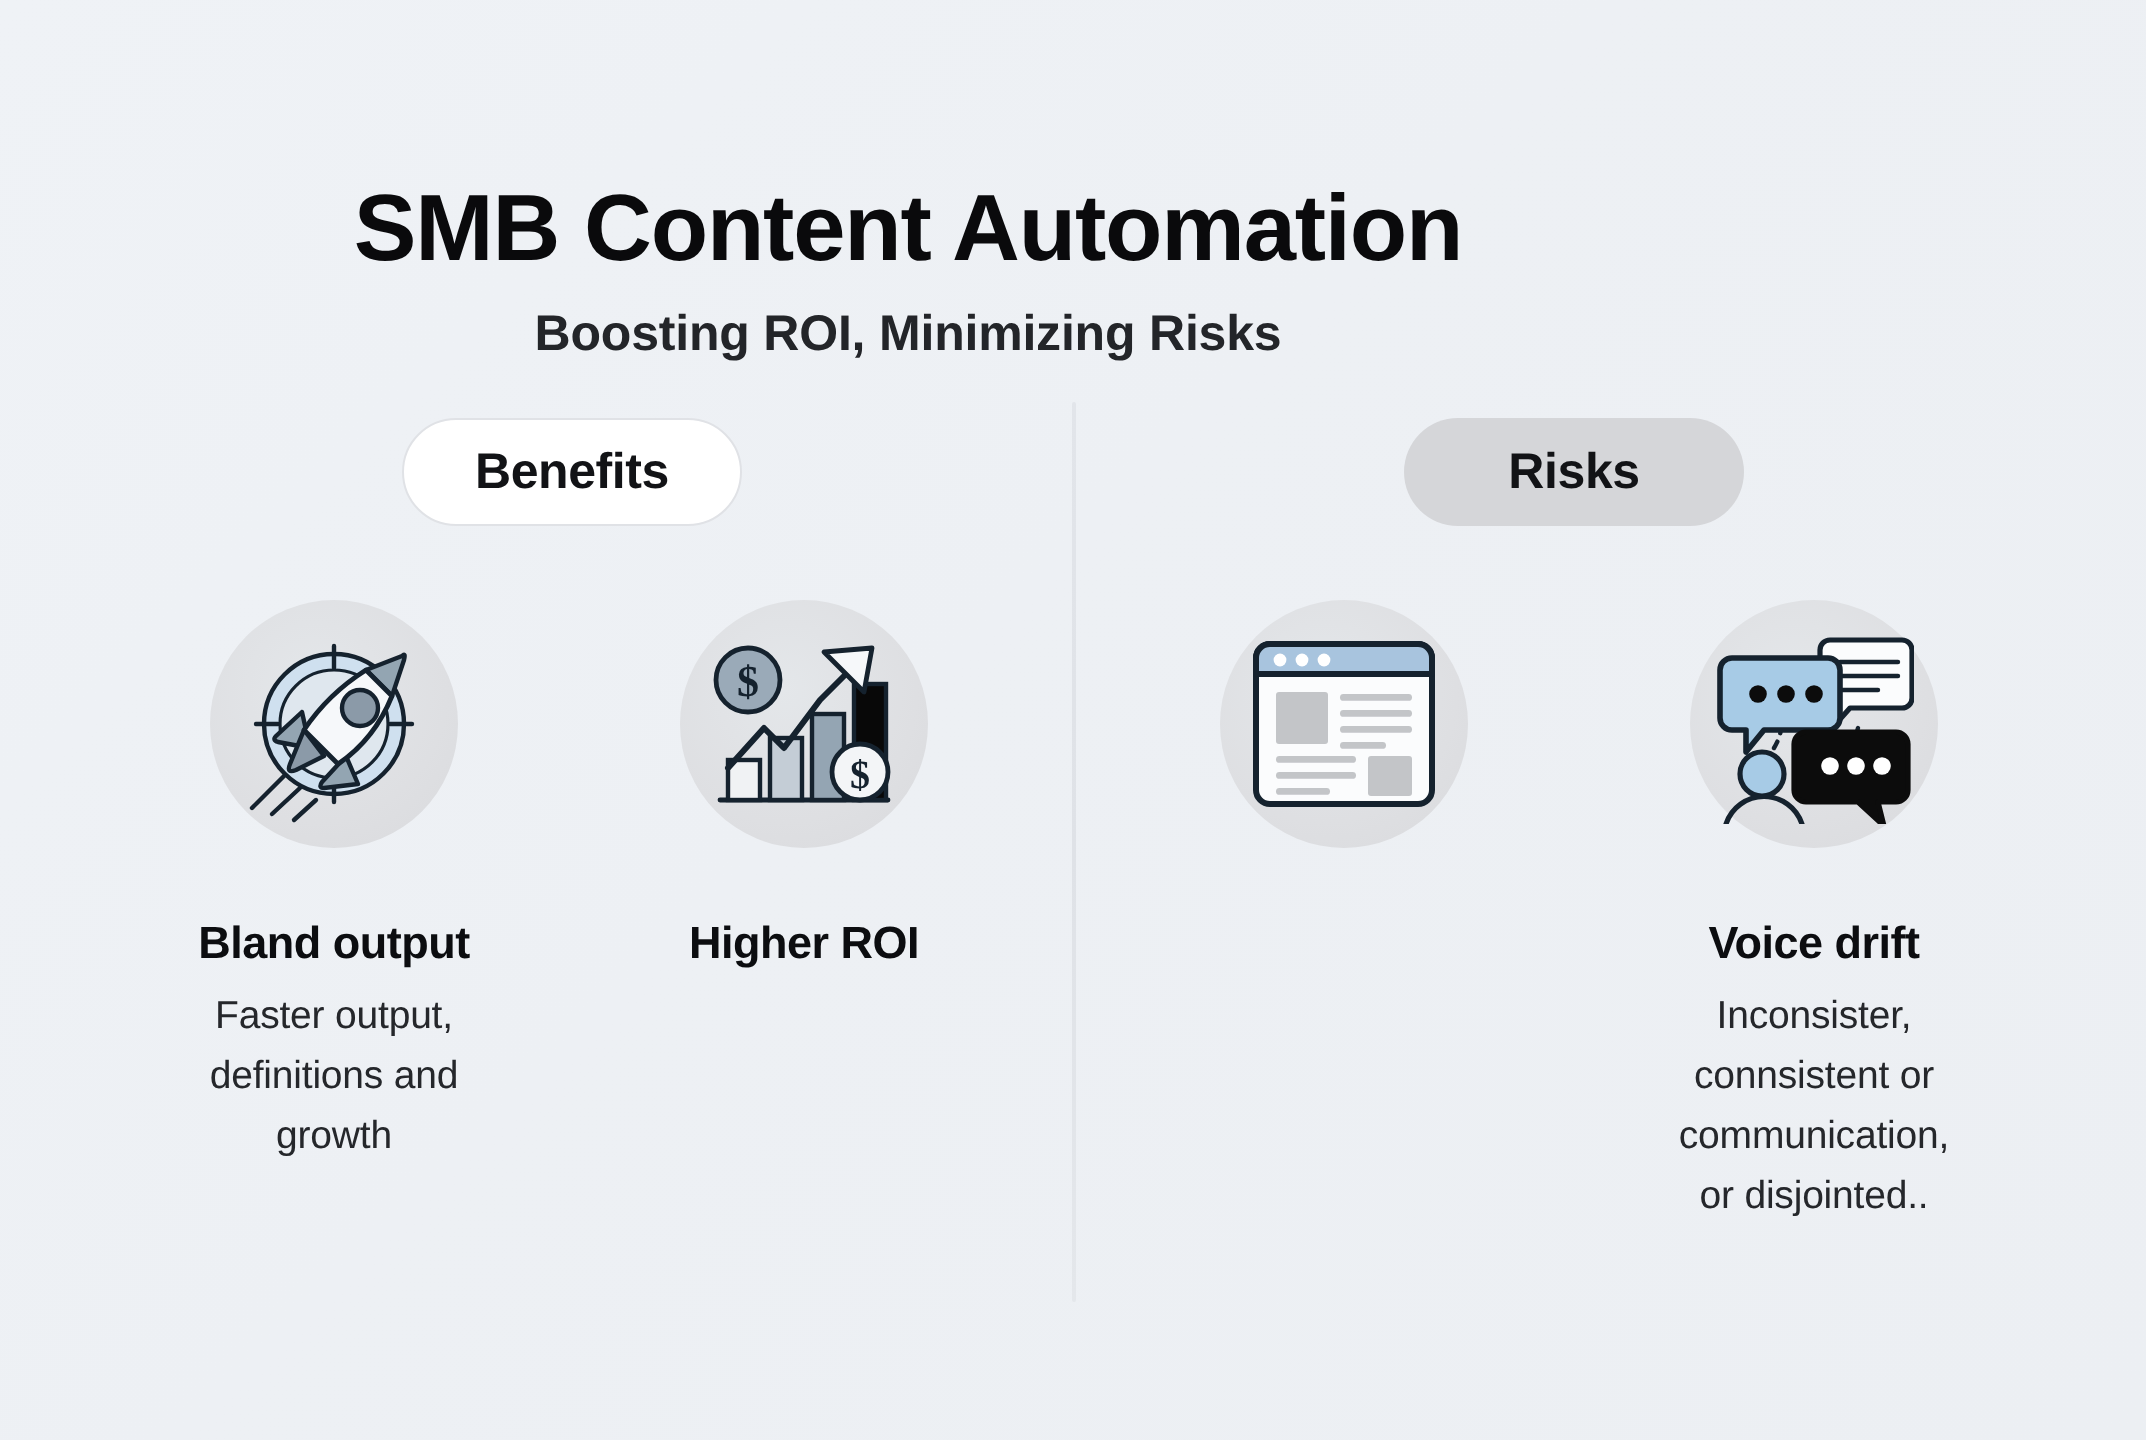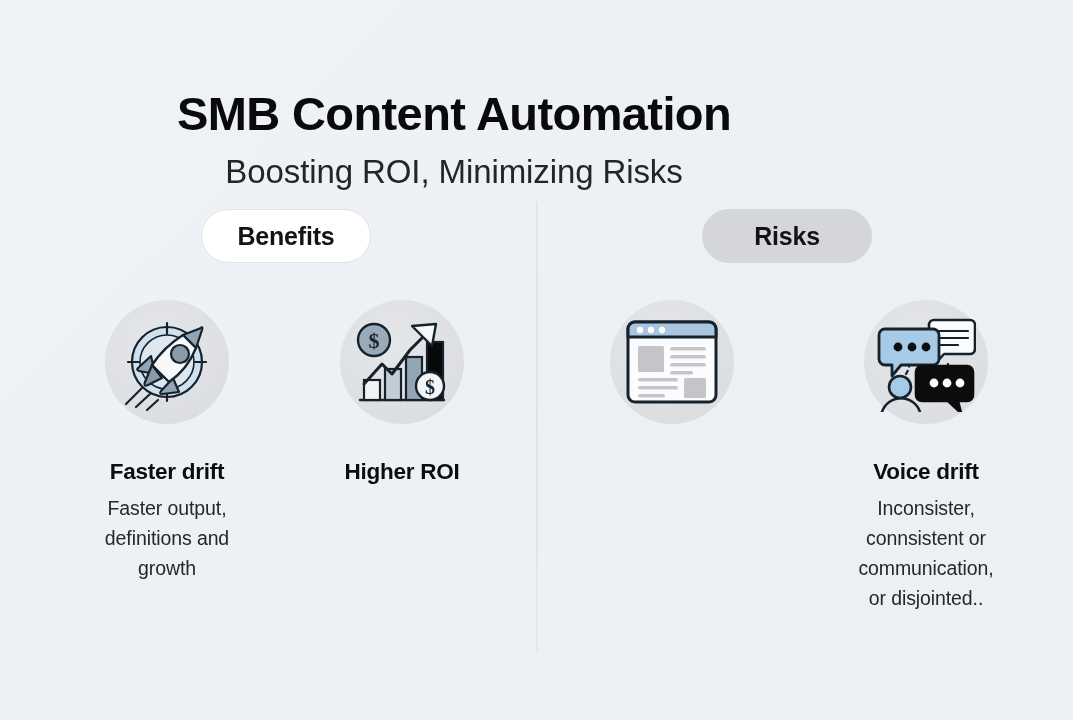--- a/index.html
+++ b/index.html
@@ -32,22 +32,22 @@
   }
   .title {
     font-size: 47px;
     font-weight: bold;
     color: #0a0a0c;
     letter-spacing: -0.6px;
     line-height: 1.12;
     margin: 0;
   }
   .subtitle {
-    font-size: 33px;
-    font-weight: 400;
+    font-size: 25px;
+    font-weight: 700;
     color: #232529;
     letter-spacing: -0.1px;
     line-height: 1.2;
     margin: 11px 0 0 0;
   }
 
   
   .pill {
     position: absolute;
     top: 209px;
@@ -88,21 +88,21 @@
   
   .col {
     position: absolute;
     top: 296px;
     width: 236px;
     text-align: center;
   }
   .col-1 { left: 49px; }
   .col-2 { left: 284px; }
   .col-3 { left: 554px; }
-  .col-4 { left: 808px; }
+  .col-4 { left: 789px; }
 
   .icon-wrap {
     width: 236px;
     height: 132px;
     display: flex;
     align-items: center;
     justify-content: center;
   }
   .icon-circle {
     position: relative;
@@ -180,21 +180,21 @@
           <circle cx="63" cy="42" r="9" fill="#8b9aa8" stroke="#15222e" stroke-width="2.2"></circle>
 
           <path d="M35 53 L28 70 Q26 75 31 73 L45 66 Z" fill="#8b9aa8" stroke="#15222e" stroke-width="2.2" stroke-linejoin="round"></path>
 
           <line x1="25" y1="76" x2="9" y2="92" stroke="#15222e" stroke-width="2.2" stroke-linecap="round"></line>
           <line x1="33" y1="82" x2="19" y2="95" stroke="#15222e" stroke-width="2.2" stroke-linecap="round"></line>
           <line x1="41" y1="88" x2="30" y2="98" stroke="#15222e" stroke-width="2.2" stroke-linecap="round"></line>
         </svg>
       </div>
     </div>
-    <div class="card-title">Faster drift</div>
+    <div class="card-title">Bland output</div>
     <div class="card-body">Faster output,
 definitions and
 growth</div>
   </div>
 
   <div class="col col-2">
     <div class="icon-wrap">
       <div class="icon-circle">
         <svg width="100" height="100" viewBox="0 0 100 100">
 

